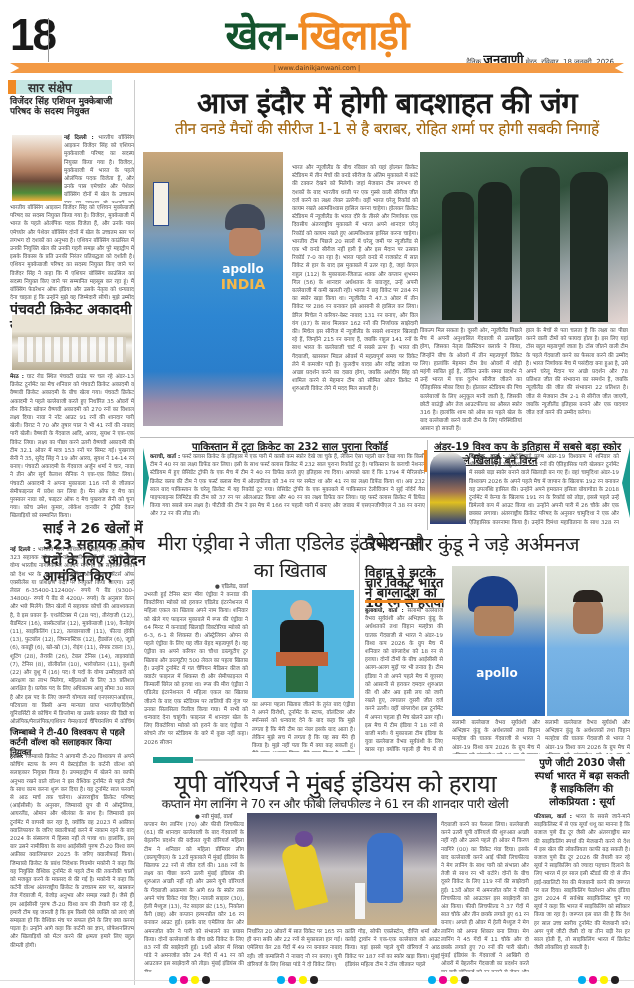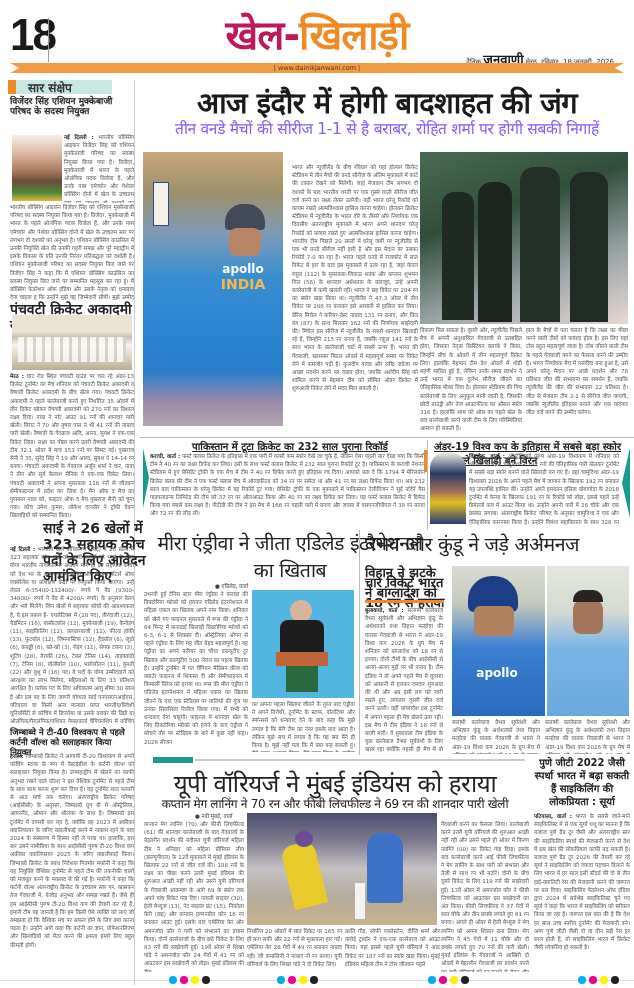--- a/index.html
+++ b/index.html
@@ -4,40 +4,40 @@
 <style>
   * { box-sizing: border-box; margin: 0; padding: 0; }
   html, body { width: 634px; height: 988px; background: #fff; overflow: hidden; }
   body { font-family: "DejaVu Serif", serif; color: #222; position: relative; }
   .abs { position: absolute; }
 
   
   .page-no { left: 10px; top: 10px; font-family: "Liberation Sans", sans-serif; font-weight: bold; font-size: 44px; color: #1a1a1a; letter-spacing: -2px; }
   .page-no-rule { left: 48px; top: 18px; width: 1px; height: 44px; background: #999; }
   .section-title { left: 0; width: 634px; top: 6px; text-align: center; font-family: "DejaVu Sans", sans-serif; font-weight: bold; font-size: 40px; letter-spacing: -1px; }
-  .section-title .t1 { color: #be185d; margin-top: 32px; }
+  .section-title .t1 { color: #14532d; margin-top: 32px; }
   .section-title .t2 { color: #f08a24; }
   .pub { right: 20px; top: 50px; font-size: 7px; color: #333; font-family: "DejaVu Sans", sans-serif; }
   .pub b { font-size: 13px; color: #1a1a1a; font-weight: bold; }
   .band { left: 10px; top: 63px; width: 614px; height: 10px; background: #f39a45; clip-path: polygon(0 0, 100% 0, 98.5% 50%, 100% 100%, 0 100%, 1.5% 50%); }
   .band-url { left: 0; width: 634px; top: 63px; text-align: center; font-size: 6.5px; color: #5a3a1a; font-family: "DejaVu Sans", sans-serif; line-height: 10px; }
 
   
   .sidebar { left: 8px; top: 80px; width: 127px; height: 905px; border-right: 1px solid #ccc; }
   .sar-box { left: 8px; top: 80px; width: 104px; height: 14px; background: #c6e7e2; }
   .sar-mark { left: 8px; top: 80px; width: 8px; height: 14px; background: #f08a24; }
   .sar-label { left: 28px; top: 79px; font-size: 12px; font-weight: bold; color: #333; font-family: "DejaVu Sans", sans-serif; }
   .side-head { font-family: "DejaVu Sans", sans-serif; font-weight: bold; color: #222; line-height: 1.15; }
   .body-text { font-size: 5.5px; line-height: 8.2px; color: #555; text-align: justify; font-family: "DejaVu Sans", sans-serif; overflow: hidden; }
   .body-text b { color: #222; }
   .photo { overflow: hidden; }
 
   
   .main-hl { left: 140px; width: 494px; top: 82px; text-align: center; font-family: "DejaVu Sans", sans-serif; font-weight: bold; font-size: 29px; color: #1a1a1a; letter-spacing: -0.5px; }
-  .main-sub { left: 140px; width: 494px; top: 117px; text-align: center; font-family: "DejaVu Sans", sans-serif; font-size: 15.5px; color: #8b5cf6; letter-spacing: -0.3px; }
+  .main-sub { left: 140px; width: 494px; top: 117px; text-align: center; font-family: "DejaVu Sans", sans-serif; font-size: 15.5px; color: #a16207; letter-spacing: -0.3px; }
   .byline { font-size: 5.5px; color: #444; font-family: "DejaVu Sans", sans-serif; }
 
   .rule-h { height: 1px; background: #bbb; }
   .rule-v { width: 1px; background: #bbb; }
   .sub-hl { font-family: "DejaVu Sans", sans-serif; font-weight: bold; color: #222; font-size: 10px; text-decoration: underline; }
   .big-hl { font-family: "DejaVu Sans", sans-serif; color: #222; font-size: 19.5px; letter-spacing: -0.4px; }
   .teal-tab { background: #1b9a8f; }
   .orange-tab { background: #f08a24; }
   .reg { border-radius: 50%; width: 8px; height: 8px; }
 </style>
@@ -161,34 +161,34 @@
 <div class="abs photo" style="left:547px;top:566px;width:82px;height:150px;background:linear-gradient(180deg,#e3e7dd 0%,#d5dad0 30%,#79b4e6 55%,#6aa9de 100%);">
   <div style="position:absolute;left:26px;top:32px;width:30px;height:36px;background:#a47659;border-radius:12px 12px 8px 8px;"></div>
   <div style="position:absolute;left:26px;top:24px;width:30px;height:12px;background:#2a2420;border-radius:10px 10px 0 0;"></div>
 </div>
 <div class="abs body-text" style="left:452px;top:718px;width:88px;height:36px;">सलामी बल्लेबाज वैभव सूर्यवंशी और अभिज्ञान कुंडू के अर्धशतकों तथा विहान मल्होत्रा की घातक गेंदबाजी से भारत ने अंडर-19 विश्व कप 2026 के ग्रुप मैच में शनिवार को बांग्लादेश को 18 रन से हराया। दोनों टीमों के बीच आईसीसी से अलग-अलग मुद्दों पर भी तनाव है। टीम इंडिया ने तो अपने पहले मैच में यूएसए को आसानी से हराकर दमदार शुरुआत की थी और अब इसी लय को जारी रखते हुए, लगातार दूसरी जीत दर्ज करने उतरी। वहीं बांग्लादेश इस टूर्नामेंट में अपना पहला ही मैच खेलने उतर रही। इस मैच में टीम इंडिया ने 18 रनों से बाजी मारी। ये मुकाबला टीम इंडिया के युवा बल्लेबाज वैभव सूर्यवंशी के लिए खास रहा क्योंकि पहली ही मैच में वो पूरी तरह फेल हुए थे। यूएसए के खिलाफ वो सिर्फ 4 रन बनाकर आउट हुए थे लेकिन इस मैच में उन्होंने 72 रनों की पारी खेली। अभिज्ञान कुंडू ने भी 112 गेंदों पर 80 रन बनाए। वहीं गेंदबाजी में विहान मल्होत्रा ने सबसे ज्यादा 4 विकेट चटकाए। इस मैच पर नजरें इसलिए भी थी क्योंकि दोनों देशों के बीच आईसीसी और टी-20 वर्ल्ड कप को लेकर विवाद चल रहा है। इस विवाद के बीच किसी भी स्तर पर भारत और बांग्लादेश की क्रिकेट टीमों का ये पहला ही मुकाबला था।</div>
 <div class="abs body-text" style="left:545px;top:718px;width:85px;height:36px;">सलामी बल्लेबाज वैभव सूर्यवंशी और अभिज्ञान कुंडू के अर्धशतकों तथा विहान मल्होत्रा की घातक गेंदबाजी से भारत ने अंडर-19 विश्व कप 2026 के ग्रुप मैच में शनिवार को बांग्लादेश को 18 रन से हराया। दोनों टीमों के बीच आईसीसी से अलग-अलग मुद्दों पर भी तनाव है। टीम इंडिया ने तो अपने पहले मैच में यूएसए को आसानी से हराकर दमदार शुरुआत की थी और अब इसी लय को जारी रखते हुए, लगातार दूसरी जीत दर्ज करने उतरी। वहीं बांग्लादेश इस टूर्नामेंट में अपना पहला ही मैच खेलने उतर रही। इस मैच में टीम इंडिया ने 18 रनों से बाजी मारी। ये मुकाबला टीम इंडिया के युवा बल्लेबाज वैभव सूर्यवंशी के लिए खास रहा क्योंकि पहली ही मैच में वो पूरी तरह फेल हुए थे। यूएसए के खिलाफ वो सिर्फ 4 रन बनाकर आउट हुए थे लेकिन इस मैच में उन्होंने 72 रनों की पारी खेली। अभिज्ञान कुंडू ने भी 112 गेंदों पर 80 रन बनाए। वहीं गेंदबाजी में विहान मल्होत्रा ने सबसे ज्यादा 4 विकेट चटकाए। इस मैच पर नजरें इसलिए भी थी क्योंकि दोनों देशों के बीच आईसीसी और टी-20 वर्ल्ड कप को लेकर विवाद चल रहा है। इस विवाद के बीच किसी भी स्तर पर भारत और बांग्लादेश की क्रिकेट टीमों का ये पहला ही मुकाबला था।</div>
 
 <div class="abs teal-tab" style="left:153px;top:757px;width:40px;height:6px;"></div>
 <div class="abs" style="left:195px;top:759px;width:330px;height:2px;background:#ccc;"></div>
 <div class="abs" style="left:140px;top:766px;width:390px;text-align:center;font-family:'DejaVu Sans',sans-serif;font-size:24px;color:#222;letter-spacing:-0.5px;">यूपी वॉरियर्ज ने मुंबई इंडियंस को हराया</div>
-<div class="abs" style="left:140px;top:795px;width:390px;text-align:center;font-family:'DejaVu Sans',sans-serif;font-size:12px;color:#222;letter-spacing:-0.3px;">कप्तान मेग लानिंग ने 70 रन और फीबी लिचफील्ड ने 69 रन की शानदार पारी खेली</div>
+<div class="abs" style="left:140px;top:795px;width:390px;text-align:center;font-family:'DejaVu Sans',sans-serif;font-size:12px;color:#222;letter-spacing:-0.3px;">कप्तान मेग लानिंग ने 70 रन और फीबी लिचफील्ड ने 61 रन की शानदार पारी खेली</div>
 <div class="abs byline" style="left:195px;top:812px;">● नवी मुंबई, वार्ता</div>
 <div class="abs body-text" style="left:144px;top:820px;width:100px;height:152px;">कप्तान मेग लानिंग (70) और फीबी लिचफील्ड (61) की शानदार बल्लेबाजी के बाद गेंदबाजों के बेहतरीन प्रदर्शन की बदौलत यूपी वॉरियर्ज महिला टीम ने शनिवार को महिला प्रीमियर लीग (डब्ल्यूपीएल) के 12वें मुकाबले में मुंबई इंडियंस के खिलाफ 22 रनों से जीत दर्ज की। 188 रनों के लक्ष्य का पीछा करने उतरी मुंबई इंडियंस की शुरुआत अच्छी नहीं रही और उसने यूपी वॉरियर्ज के गेंदबाजी आक्रमण के आगे 69 के स्कोर तक अपने पांच विकेट गंवा दिए। नताली साइवर (30), हेली मैथ्यूज (13), नेट साइवर ब्रंट (15), निकोला कैरी (छह) और कप्तान हरमनप्रीत कौर 16 रन बनाकर आउट हुई। इसके बाद एमेलिया केर और अमनजोत कौर ने पारी को संभालने का प्रयास किया। दोनों बल्लेबाजों के बीच छठे विकेट के लिए 83 रनों की साझेदारी हुई। 19वें ओवर में शिखा पांडे ने अमनजोत कौर 24 गेंदों में 41 रन को आउटकर इस साझेदारी को तोड़ा। मुंबई इंडियंस की टीम</div>
 <div class="abs photo" style="left:247px;top:813px;width:190px;height:112px;background:linear-gradient(180deg,#4a4f6d 0%,#7e7a8e 25%,#c6c2c4 50%,#b5ab9b 75%,#c9b28e 100%);">
   <div style="position:absolute;left:40px;top:30px;width:34px;height:64px;background:#e8cb2a;border-radius:12px 12px 0 0;transform:rotate(-14deg);"></div>
   <div style="position:absolute;left:48px;top:18px;width:18px;height:16px;border-radius:50%;background:#6b4c93;"></div>
   <div style="position:absolute;left:120px;top:20px;width:36px;height:70px;background:#3d72c8;border-radius:14px 14px 4px 4px;"></div>
   <div style="position:absolute;left:108px;top:70px;width:10px;height:36px;background:#f4f4f4;"></div>
 </div>
 <div class="abs body-text" style="left:247px;top:927px;width:95px;height:45px;">निर्धारित 20 ओवरों में सात विकेट पर 165 रन ही बना सकी और 22 रनों से मुकाबला हार गई। एमेलिया केर 28 गेंदों में 49 रन बनाकर नाबाद रही। जी कमालिनी ने नाबाद नौ रन बनाए। यूपी वॉरियर्ज के लिए शिखा पांडे ने दो विकेट लिए।</div>
 <div class="abs body-text" style="left:345px;top:927px;width:95px;height:45px;">क्रांति गौड़, सोफी एक्लेस्टोन, दीप्ति शर्मा और क्लोई ट्रायॉन ने एक-एक बल्लेबाज को आउट किया। यहां इससे पहले यूपी वॉरियर्ज ने आठ विकेट पर 187 रनों का स्कोर खड़ा किया। मुंबई इंडियंस महिला टीम ने टॉस जीतकर पहले</div>
 <div class="abs body-text" style="left:441px;top:820px;width:88px;height:152px;">गेंदबाजी करने का फैसला लिया। बल्लेबाजी करने उतरी यूपी वॉरियर्ज की शुरुआत अच्छी नहीं रही और उसने पहले ही ओवर में किरण नवगिरे (00) का विकेट गंवा दिया। इसके बाद बल्लेबाजी करने आई फीबी लिचफील्ड ने मेग लानिंग के साथ पारी को संभाला और तेजी से साथ रन भी बटोरे। दोनों के बीच दूसरे विकेट के लिए 119 रनों की साझेदारी हुई। 13वें ओवर में अमनजोत कौर ने फीबी लिचफील्ड को आउटकर इस साझेदारी का अंत किया। फीबी लिचफील्ड ने 37 गेंदों में सात चौके और तीन छक्के लगाते हुए 61 रन बनाए। अगले ही ओवर में हेली मैथ्यूज ने मेग लानिंग को अपना शिकार बना लिया। मेग लानिंग ने 45 गेंदों में 11 चौके और दो छक्के लगाते हुए 70 रनों की पारी खेली। मुंबई इंडियंस के गेंदबाजों ने आखिरी दो ओवरों में बेहतरीन गेंदबाजी का प्रदर्शन करते हुए यूपी वॉरियर्ज को रन बनाने से रोका और विकेट भी झटके। हरलीन देओल ने 16 गेंदों में (25) और क्लोई ट्रायॉन ने 13 गेंदों में 21 रन बनाए।</div>
 
-<div class="abs" style="left:534px;top:756px;width:96px;text-align:center;font-family:'DejaVu Sans',sans-serif;font-weight:bold;font-size:10px;line-height:13px;color:#222;">पुणे जीटी 2022 जैसी स्पर्धा भारत में बढ़ा सकती हैं साइकिलिंग की लोकप्रियता : सूर्या</div>
+<div class="abs" style="left:534px;top:756px;width:96px;text-align:center;font-family:'DejaVu Sans',sans-serif;font-weight:bold;font-size:10px;line-height:13px;color:#222;">पुणे जीटी 2030 जैसी स्पर्धा भारत में बढ़ा सकती हैं साइकिलिंग की लोकप्रियता : सूर्या</div>
 <div class="abs body-text" style="left:534px;top:812px;width:96px;height:160px;">
   <b>पटियाला, वार्ता :</b>
   <span>भारत के सबसे जाने-माने साइकिलिस्ट में से एक सूर्या थथू का मानना है कि बजाज पुणे ग्रैंड टूर जैसी और अंतरराष्ट्रीय स्तर की साइकिलिंग स्पर्धा की मेजबानी करने से देश में इस खेल की लोकप्रियता काफी बढ़ सकती है। बजाज पुणे ग्रैंड टूर 2026 की तैयारी कर रहे सूर्या ने साइकिलिंग को ज्यादा पहचान दिलाने के लिए भारत में हर साल इसी स्टैंडर्ड की दो से तीन हाई-क्वालिटी रेस की मेजबानी करने की जरूरत पर बल दिया। साइकिलिंग फेडरेशन ऑफ इंडिया द्वारा 2024 में सर्वश्रेष्ठ साइकिलिस्ट चुने गए सूर्या ने कहा कि भारत में साइकिलिंग को स्वीकार किया जा रहा है। जरूरत इस बात की है कि देश हर साल उच्च स्तरीय टूर्नामेंट की मेजबानी करे। अगर पुणे जीटी जैसी दो या तीन बड़ी रेस हर साल होती हैं, तो साइकिलिंग भारत में क्रिकेट जैसी लोकप्रिय हो सकती है।</span>
 </div>
 
 <div class="abs rule-h" style="left:0;top:980px;width:634px;background:#ddd;"></div>
 <div class="abs" style="left:169px;top:976px;display:flex;gap:3px;">
   <span class="reg" style="background:#00aeef;"></span>
   <span class="reg" style="background:#ec008c;"></span>
   <span class="reg" style="background:#fff200;"></span>

